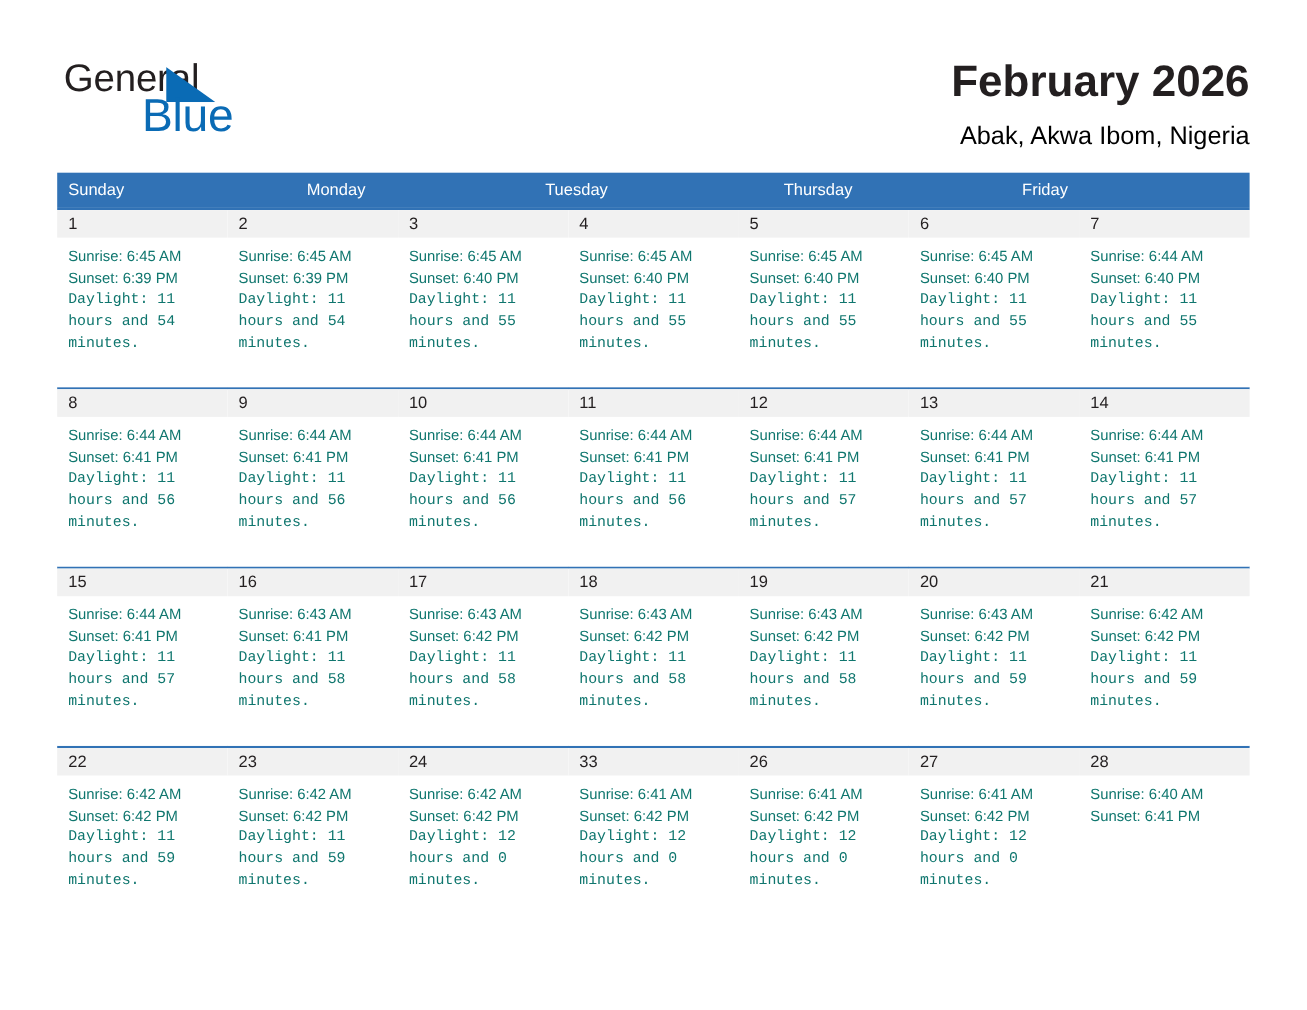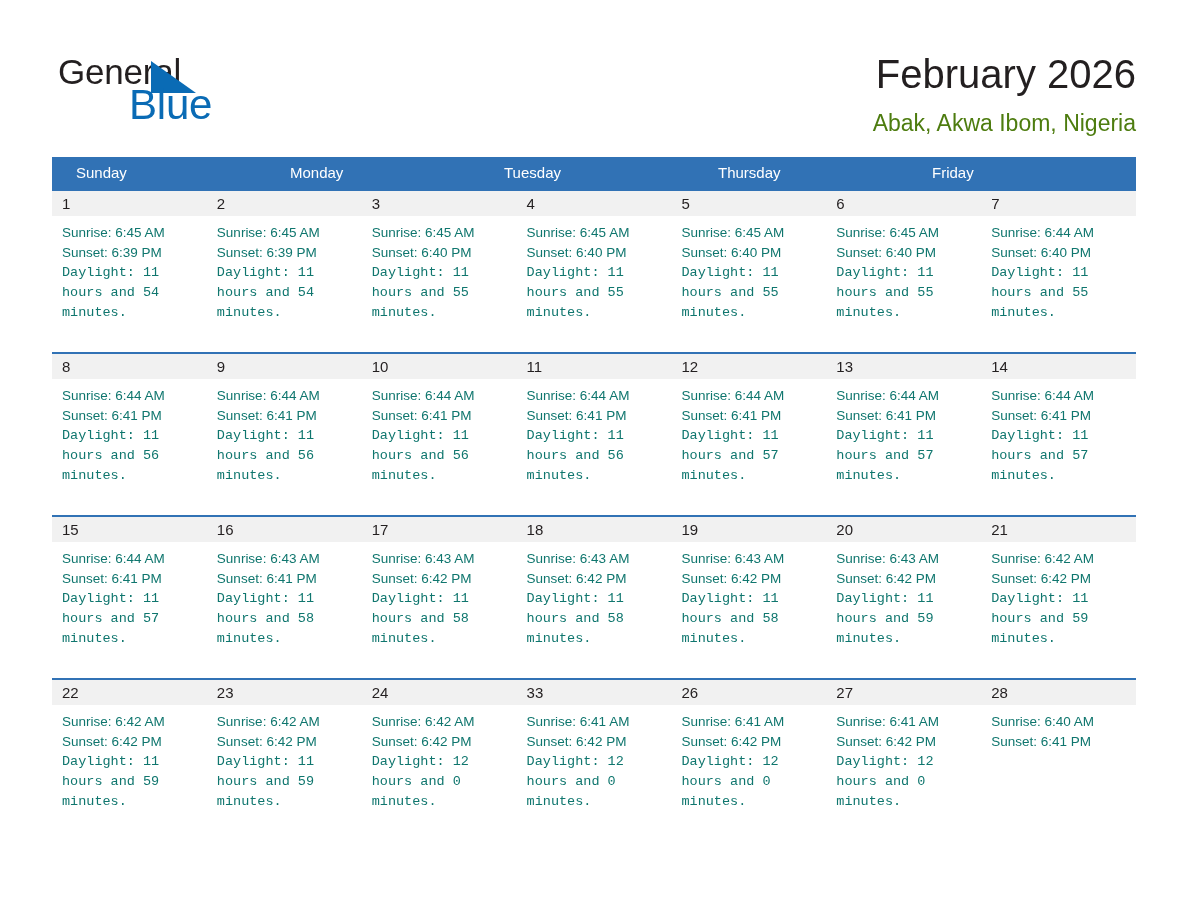--- a/index.html
+++ b/index.html
@@ -66,46 +66,45 @@
   }
   .title-block {
     position: absolute;
     right: 52px;
     top: 50px;
     text-align: right;
   }
   .cal-title {
     font-size: 40px;
     line-height: 48px;
-    font-weight: normal;
+    font-weight: bold;
     color: #231f20;
     margin: 0;
     white-space: nowrap;
     text-align: right;
   }
   .cal-subtitle {
     font-size: 23px;
     line-height: 30px;
-    color: #4d7c0f;
+    color: #000000;
     margin: 10px 0 0 0;
     white-space: nowrap;
   }
 
   
   .calendar {
     position: absolute;
     left: 52px;
     top: 157px;
     width: 1084px;
   }
   .weekday-header {
     display: flex;
     background: #3172b5;
     height: 32px;
-    padding-left: 14px;
   }
   .weekday-cell {
     flex: 1 1 0;
     color: #ffffff;
     font-size: 15px;
     line-height: 32px;
     padding-left: 10px;
     box-sizing: border-box;
     white-space: nowrap;
     overflow: hidden;

